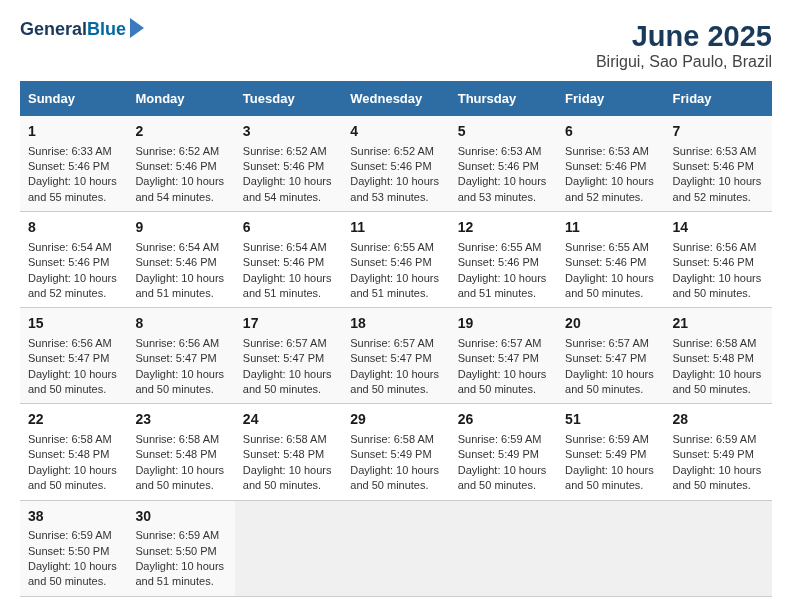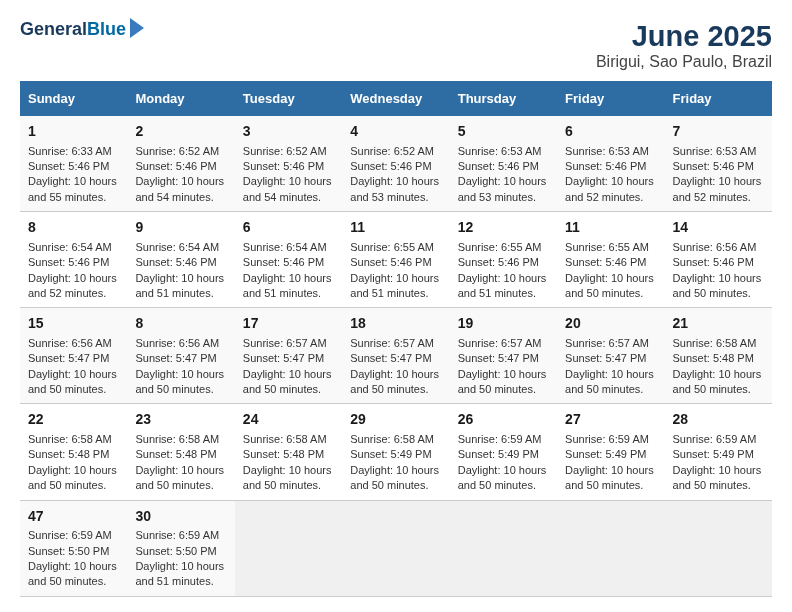--- a/index.html
+++ b/index.html
@@ -279,35 +279,35 @@
           <div>Sunset: 5:49 PM</div>
           <div>Daylight: 10 hours and 50 minutes.</div>
         </td>
         <td>
           <span class="day-num">26</span>
           <div>Sunrise: 6:59 AM</div>
           <div>Sunset: 5:49 PM</div>
           <div>Daylight: 10 hours and 50 minutes.</div>
         </td>
         <td>
-          <span class="day-num">27</span>
+          <span class="day-num">51</span>
           <div>Sunrise: 6:59 AM</div>
           <div>Sunset: 5:49 PM</div>
           <div>Daylight: 10 hours and 50 minutes.</div>
         </td>
         <td>
           <span class="day-num">28</span>
           <div>Sunrise: 6:59 AM</div>
           <div>Sunset: 5:49 PM</div>
           <div>Daylight: 10 hours and 50 minutes.</div>
         </td>
       </tr>
       <tr>
         <td>
-          <span class="day-num">47</span>
+          <span class="day-num">38</span>
           <div>Sunrise: 6:59 AM</div>
           <div>Sunset: 5:50 PM</div>
           <div>Daylight: 10 hours and 50 minutes.</div>
         </td>
         <td>
           <span class="day-num">30</span>
           <div>Sunrise: 6:59 AM</div>
           <div>Sunset: 5:50 PM</div>
           <div>Daylight: 10 hours and 51 minutes.</div>
         </td>

